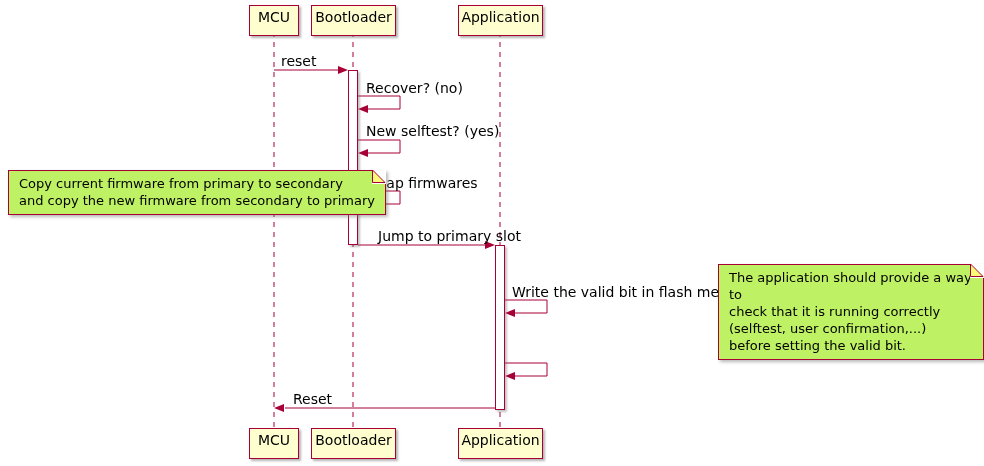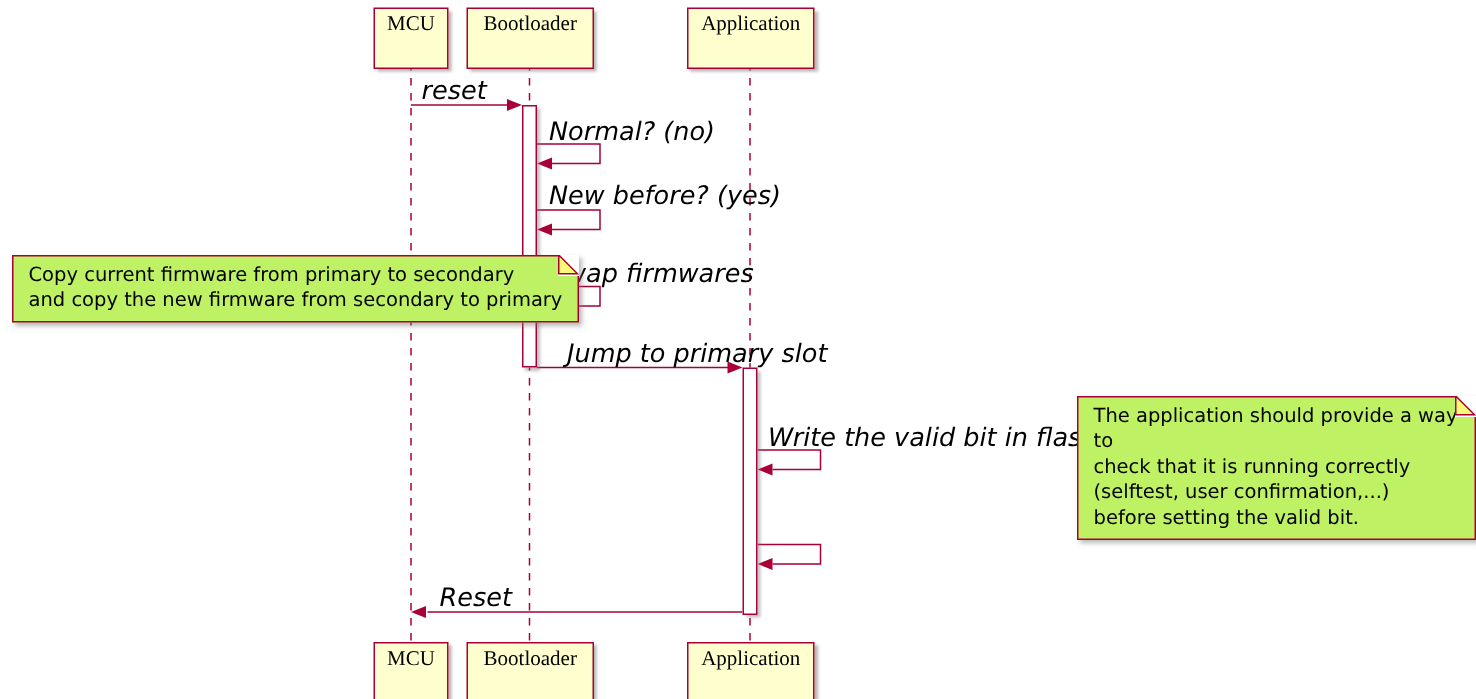--- a/index.html
+++ b/index.html
@@ -11,43 +11,41 @@
     font-family:"DejaVu Sans", sans-serif;
     color:#000000;
   }
   .canvas svg.overlay { position:absolute; left:0; top:0; }
 
   .participant {
     position:absolute;
     background:#FEFECE;
     border:1.5px solid #A80036;
     box-sizing:border-box;
-    height:41px;
+    height:31px;
     line-height:22px;
     text-align:center;
     font-size:14px;
     box-shadow:2px 2px 2px rgba(120,120,120,.55);
-    font-family:Liberation Serif, serif;
   }
 
   .activation {
     position:absolute;
     width:10px;
     background:#ffffff;
     border:1px solid #A80036;
     box-sizing:border-box;
     box-shadow:2px 2px 2px rgba(120,120,120,.45);
   }
 
   .msg-label {
     position:absolute;
-    font-size:17px;
+    font-size:14px;
     white-space:nowrap;
     line-height:15px;
-    font-style:italic;
   }
 
   .note {
     position:absolute;
     background:#bef264;
     border:1px solid #A80036;
     padding:4px 10px 5px 10px;
     font-size:13px;
     box-shadow:2px 2px 3px rgba(120,120,120,.5);
   }
@@ -102,22 +100,22 @@
 
   <div class="participant" style="left:249px; top:5px; width:50px;">MCU</div>
   <div class="participant" style="left:311px; top:5px; width:85px;">Bootloader</div>
   <div class="participant" style="left:458px; top:5px; width:85px;">Application</div>
 
   <div class="participant" style="left:249px; top:428px; width:50px;">MCU</div>
   <div class="participant" style="left:311px; top:428px; width:85px;">Bootloader</div>
   <div class="participant" style="left:458px; top:428px; width:85px;">Application</div>
 
   <div class="msg-label" style="left:281px; top:54px;">reset</div>
-  <div class="msg-label" style="left:366px; top:81px;">Normal? (no)</div>
-  <div class="msg-label" style="left:366px; top:124px;">New before? (yes)</div>
+  <div class="msg-label" style="left:366px; top:81px;">Recover? (no)</div>
+  <div class="msg-label" style="left:366px; top:124px;">New selftest? (yes)</div>
   <div class="msg-label" style="left:366px; top:176px;">Swap firmwares</div>
   <div class="msg-label" style="left:378px; top:229px;">Jump to primary slot</div>
   <div class="msg-label" style="left:512px; top:285px;">Write the valid bit in flash memory</div>
   <div class="msg-label" style="left:293px; top:392px;">Reset</div>
 
   <div class="note" style="left:8px; top:170px;">
     <svg class="note-fold" width="14" height="14" viewBox="0 0 14 14">
       <rect x="0" y="0" width="14" height="14" fill="#ffffff"></rect>
       <path d="M0.5 0 L13 12.5 L0.5 12.5 Z" fill="#FBFB77" stroke="#A80036" stroke-width="1"></path>
     </svg>

